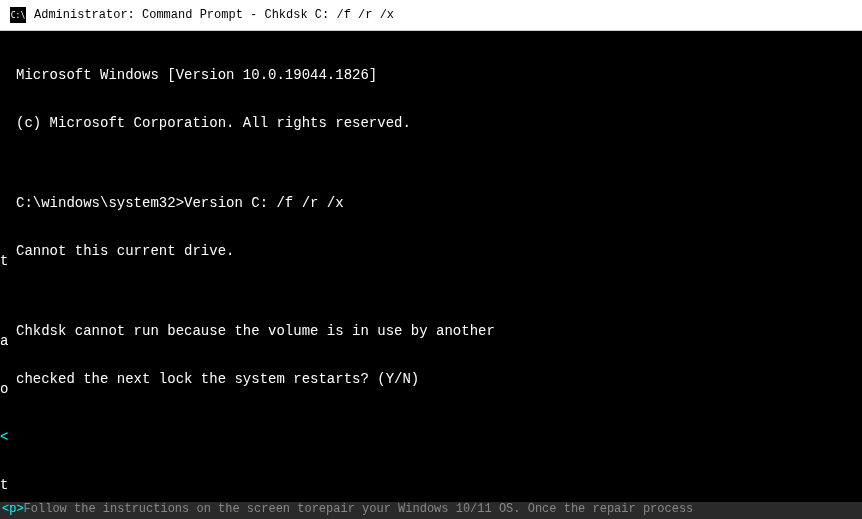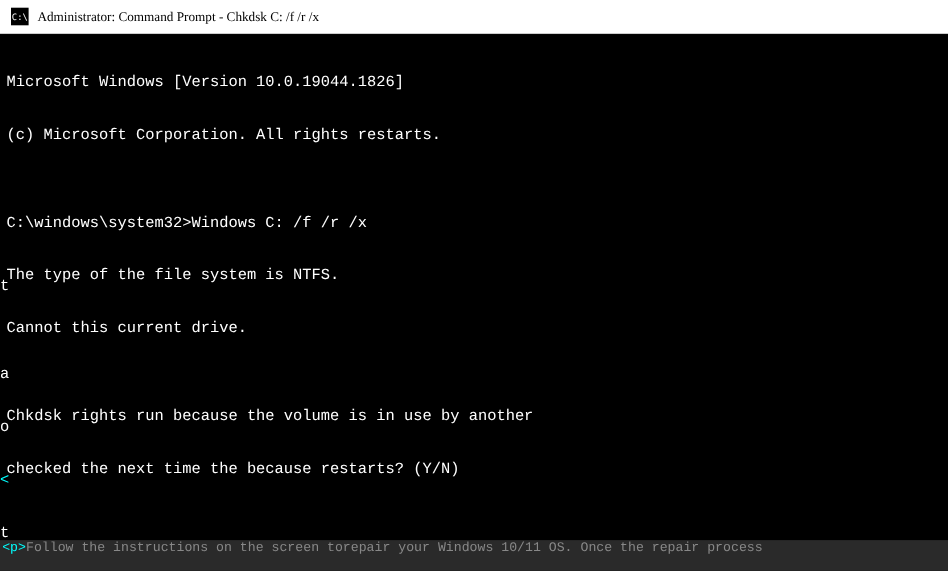--- a/index.html
+++ b/index.html
@@ -31,27 +31,27 @@
       margin-right: 8px;
       display: flex;
       align-items: center;
       justify-content: center;
       font-size: 8px;
       color: #fff;
       font-family: monospace;
     }
     .title-text {
       color: #000;
-      font-family: Liberation Serif, serif;
+      font-family: Liberation Mono, monospace;
       font-size: 12px;
     }
     .terminal-area {
       background: #000;
       color: #fff;
-      padding: 4px 6px;
+      padding: 4px 16px;
       line-height: 16px;
       position: relative;
       height: calc(100% - 31px - 15px);
       white-space: pre;
     }
     .terminal-line {
       white-space: pre;
     }
     .left-artifact {
       position: absolute;
@@ -62,21 +62,21 @@
       font-size: 14px;
     }
     .left-artifact .cyan {
       color: #00ffff;
     }
     .bottom-bar {
       position: absolute;
       bottom: 0;
       left: 0;
       right: 0;
-      height: 28px;
+      height: 17px;
       background: #2a2a2a;
       color: #888;
       font-size: 12px;
       line-height: 15px;
       padding-left: 2px;
       white-space: pre;
       overflow: hidden;
       margin-top: 16px;
     }
     .cyan {
@@ -86,28 +86,27 @@
 </head>
 <body>
 
 <div class="title-bar">
   <div class="title-bar-icon">C:\</div>
   <span class="title-text">Administrator: Command Prompt - Chkdsk  C: /f /r /x</span>
 </div>
 
 <div class="terminal-area">
   <div class="terminal-line">Microsoft Windows [Version 10.0.19044.1826]</div>
-  <div class="terminal-line">(c) Microsoft Corporation. All rights restarts.</div>
+  <div class="terminal-line">(c) Microsoft Corporation. All rights reserved.</div>
   <div class="terminal-line"></div>
-  <div class="terminal-line"><span>C:\windows\system32&gt;</span><span>Windows C: /f /r /x</span></div>
-  <div class="terminal-line">The type of the file system is NTFS.</div>
+  <div class="terminal-line"><span>C:\windows\system32&gt;</span><span>Version C: /f /r /x</span></div>
   <div class="terminal-line">Cannot this current drive.</div>
   <div class="terminal-line"></div>
-  <div class="terminal-line">Chkdsk rights run because the volume is in use by another</div>
-  <div class="terminal-line">checked the next time the because restarts? (Y/N)</div>
+  <div class="terminal-line">Chkdsk cannot run because the volume is in use by another</div>
+  <div class="terminal-line">checked the next lock the system restarts? (Y/N)</div>
 
   <div class="left-artifact">
     <div>t</div>
     <div></div>
     <div>a</div>
     <div>o</div>
     <div class="cyan">&lt;</div>
     <div>t</div>
     
     

